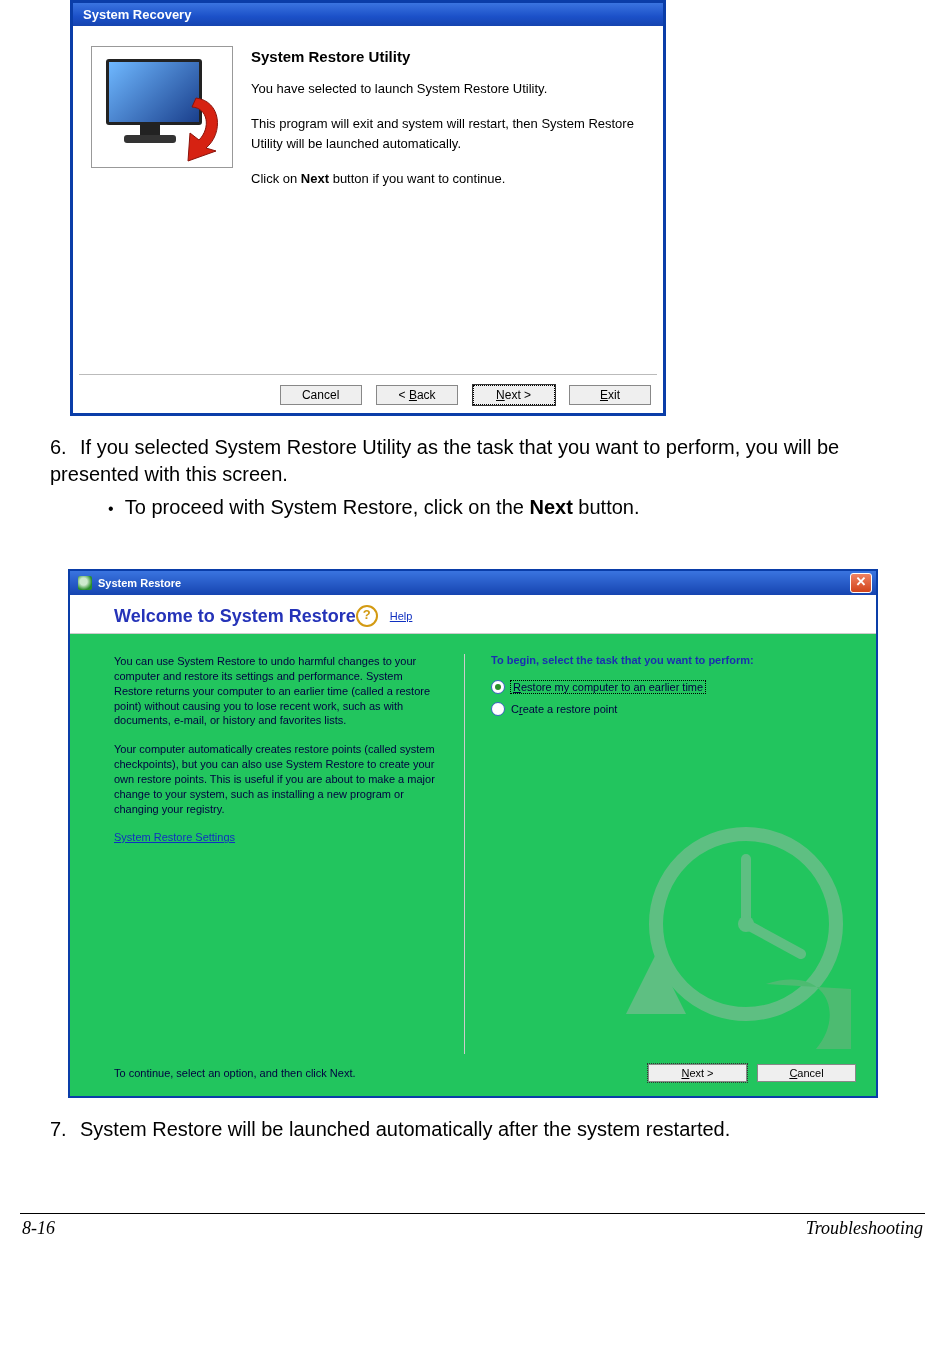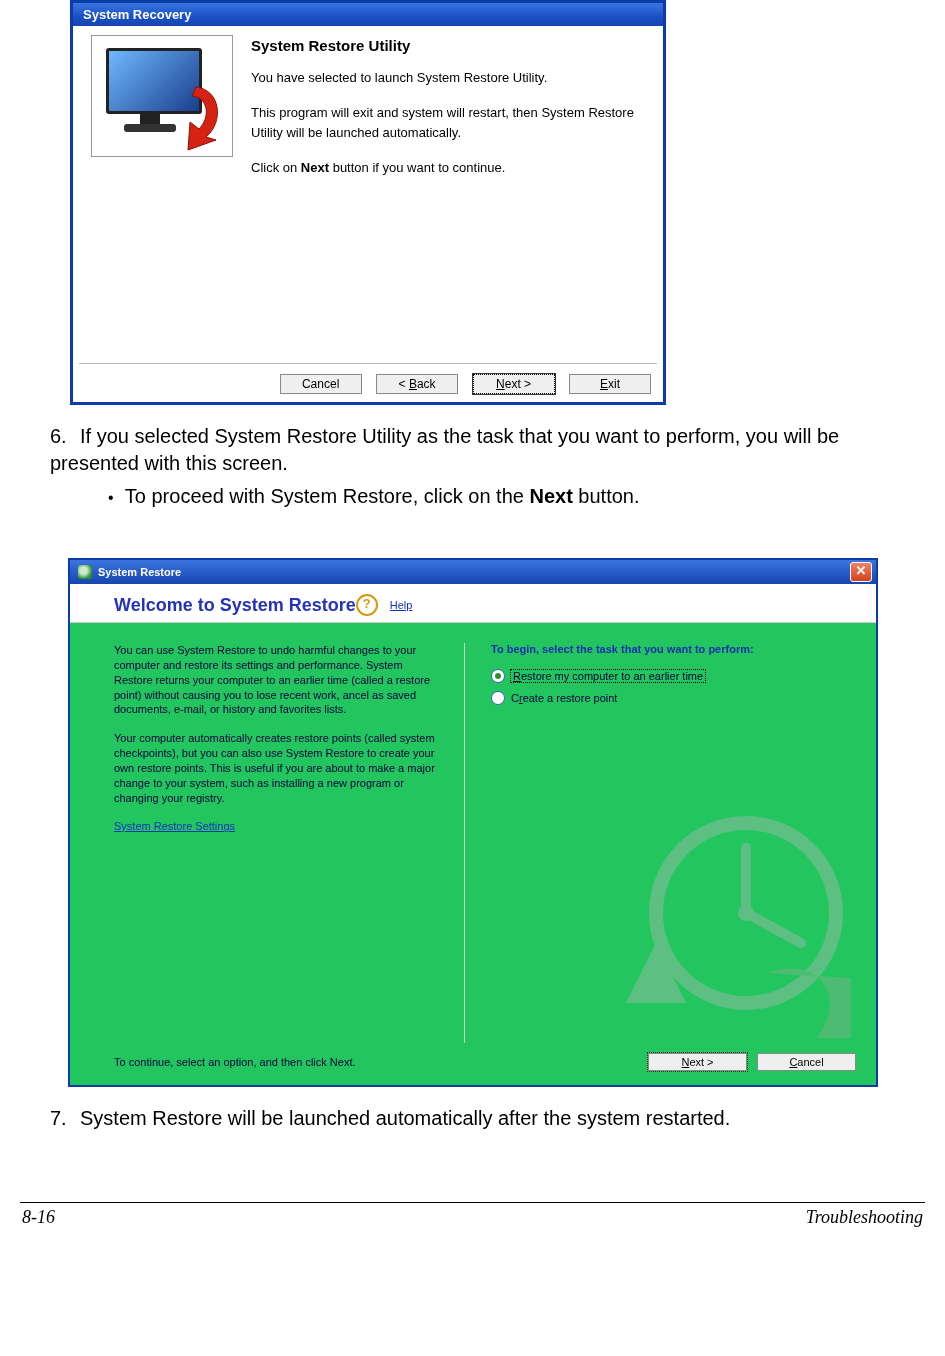--- a/index.html
+++ b/index.html
@@ -24,21 +24,21 @@
   }
   .dlg1-titlebar {
     background: linear-gradient(#3a74e0, #1b50c8 60%, #1644b0);
     color: #fff;
     font-size: 13px;
     font-weight: bold;
     padding: 4px 10px;
   }
   .dlg1-body {
     display: flex;
-    padding: 9px 18px 8px 18px;
+    padding: 20px 18px 8px 18px;
     min-height: 320px;
     align-items: flex-start;
   }
   .dlg1-icon {
     width: 140px;
     height: 120px;
     border: 1px solid #999;
     margin-right: 18px;
     background: #fff;
     position: relative;
@@ -379,21 +379,21 @@
       <h2>Welcome to System Restore</h2>
       <div class="help-area">
         <span class="help-ico">?</span>
         <span class="help-link">Help</span>
       </div>
     </div>
     <div class="dlg2-hsep"></div>
 
     <div class="dlg2-body">
       <div class="col-left">
-        <p>You can use System Restore to undo harmful changes to your computer and restore its settings and performance. System Restore returns your computer to an earlier time (called a restore point) without causing you to lose recent work, ancel as saved documents, e-mail, or history and favorites lists.</p>
+        <p>You can use System Restore to undo harmful changes to your computer and restore its settings and performance. System Restore returns your computer to an earlier time (called a restore point) without causing you to lose recent work, such as with documents, e-mail, or history and favorites lists.</p>
         <p>Your computer automatically creates restore points (called system checkpoints), but you can also use System Restore to create your own restore points. This is useful if you are about to make a major change to your system, such as installing a new program or changing your registry.</p>
         <p><span class="settings-link">System Restore Settings</span></p>
       </div>
 
       <div class="col-right">
         <p class="task-prompt">To begin, select the task that you want to perform:</p>
 
         <div class="radio-row">
           <span class="radio sel"></span>
           <span class="radio-label focused"><span class="mn">R</span><span>estore my computer to an earlier time</span></span>

